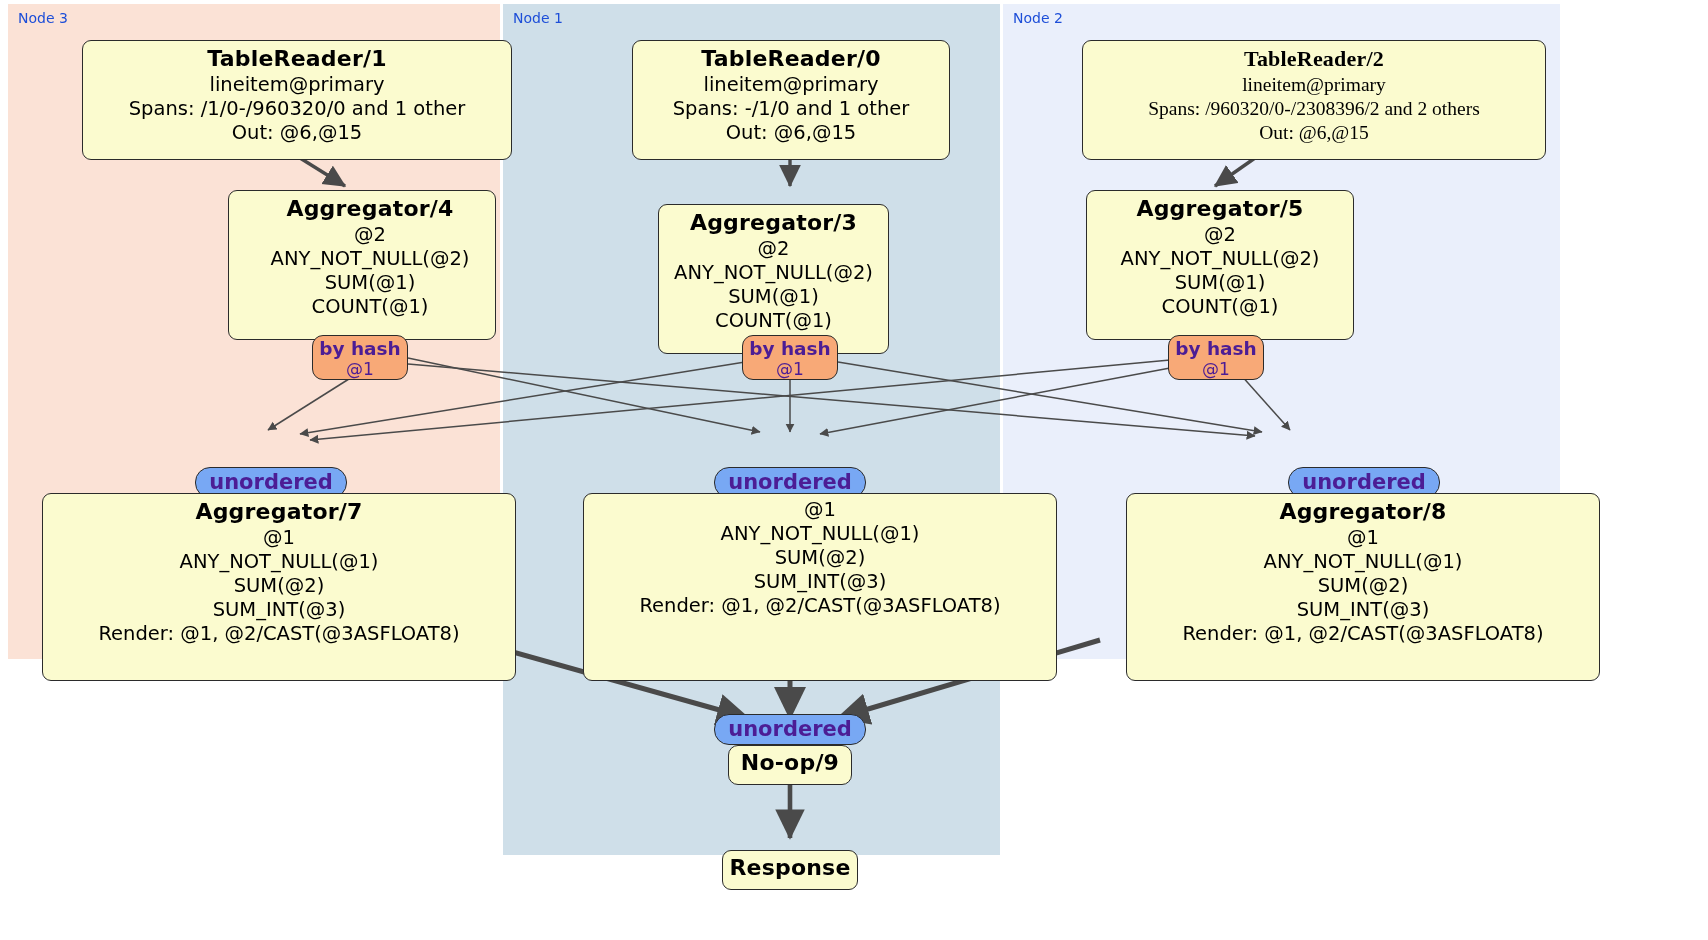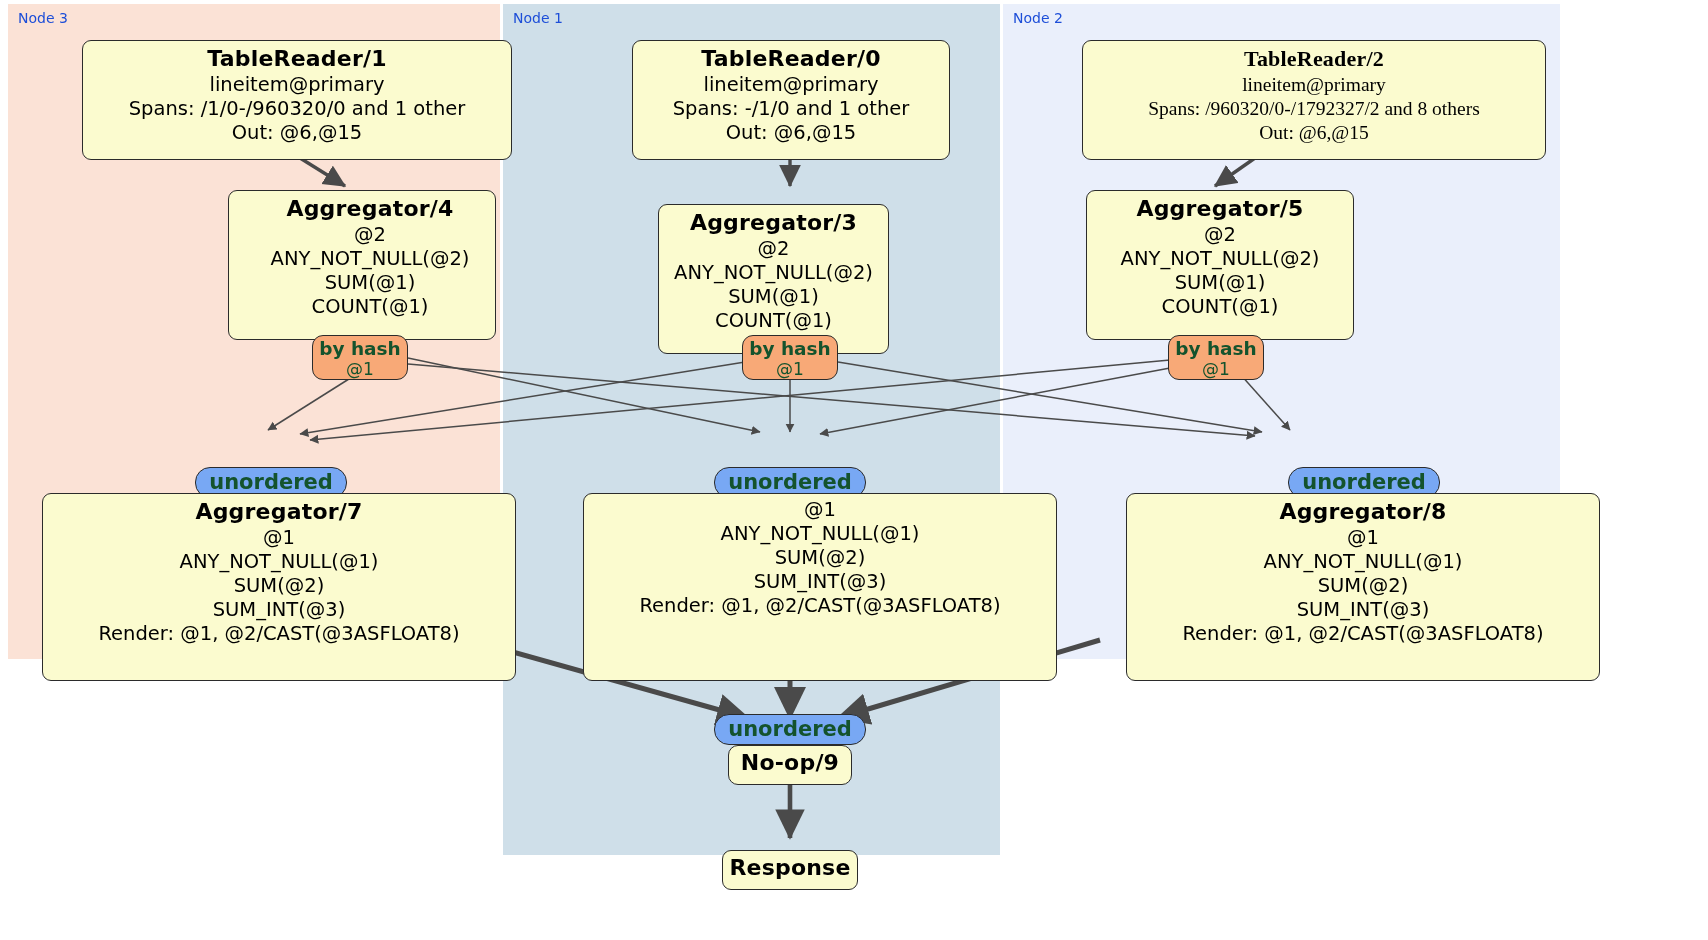--- a/index.html
+++ b/index.html
@@ -36,21 +36,21 @@
   }
   .box .ttl{
     display:block;font-weight:bold;font-size:22px;letter-spacing:.2px;
     margin-bottom:1px;
   }
   .box .ln{display:block;white-space:nowrap;}
 
   
   .pill{
     position:absolute;box-sizing:border-box;
-    text-align:center;color:#14532d;
+    text-align:center;color:#4c1d95;
     border:1.4px solid #2b2b2b;
     white-space:nowrap;
   }
   .pill-hash{
     background:#f8a977;
     border-radius:11px;
     font-size:18px;
     line-height:1.12;
     padding-top:3px;
   }
@@ -124,21 +124,21 @@
   <div class="box" id="tr0" style="left:632px;top:40px;width:318px;height:120px;">
     <span class="ttl">TableReader/0</span>
     <span class="ln">lineitem@primary</span>
     <span class="ln">Spans: -/1/0 and 1 other</span>
     <span class="ln">Out: @6,@15</span>
   </div>
 
   <div class="box" id="tr2" style="left:1082px;top:40px;width:464px;height:120px;font-family:Liberation Serif, serif;">
     <span class="ttl">TableReader/2</span>
     <span class="ln">lineitem@primary</span>
-    <span class="ln">Spans: /960320/0-/1792327/2 and 8 others</span>
+    <span class="ln">Spans: /960320/0-/2308396/2 and 2 others</span>
     <span class="ln">Out: @6,@15</span>
   </div>
 
   <div class="box" id="agg4" style="left:228px;top:190px;width:268px;height:150px;padding-left:16px;">
     <span class="ttl">Aggregator/4</span>
     <span class="ln">@2</span>
     <span class="ln">ANY_NOT_NULL(@2)</span>
     <span class="ln">SUM(@1)</span>
     <span class="ln">COUNT(@1)</span>
   </div>

